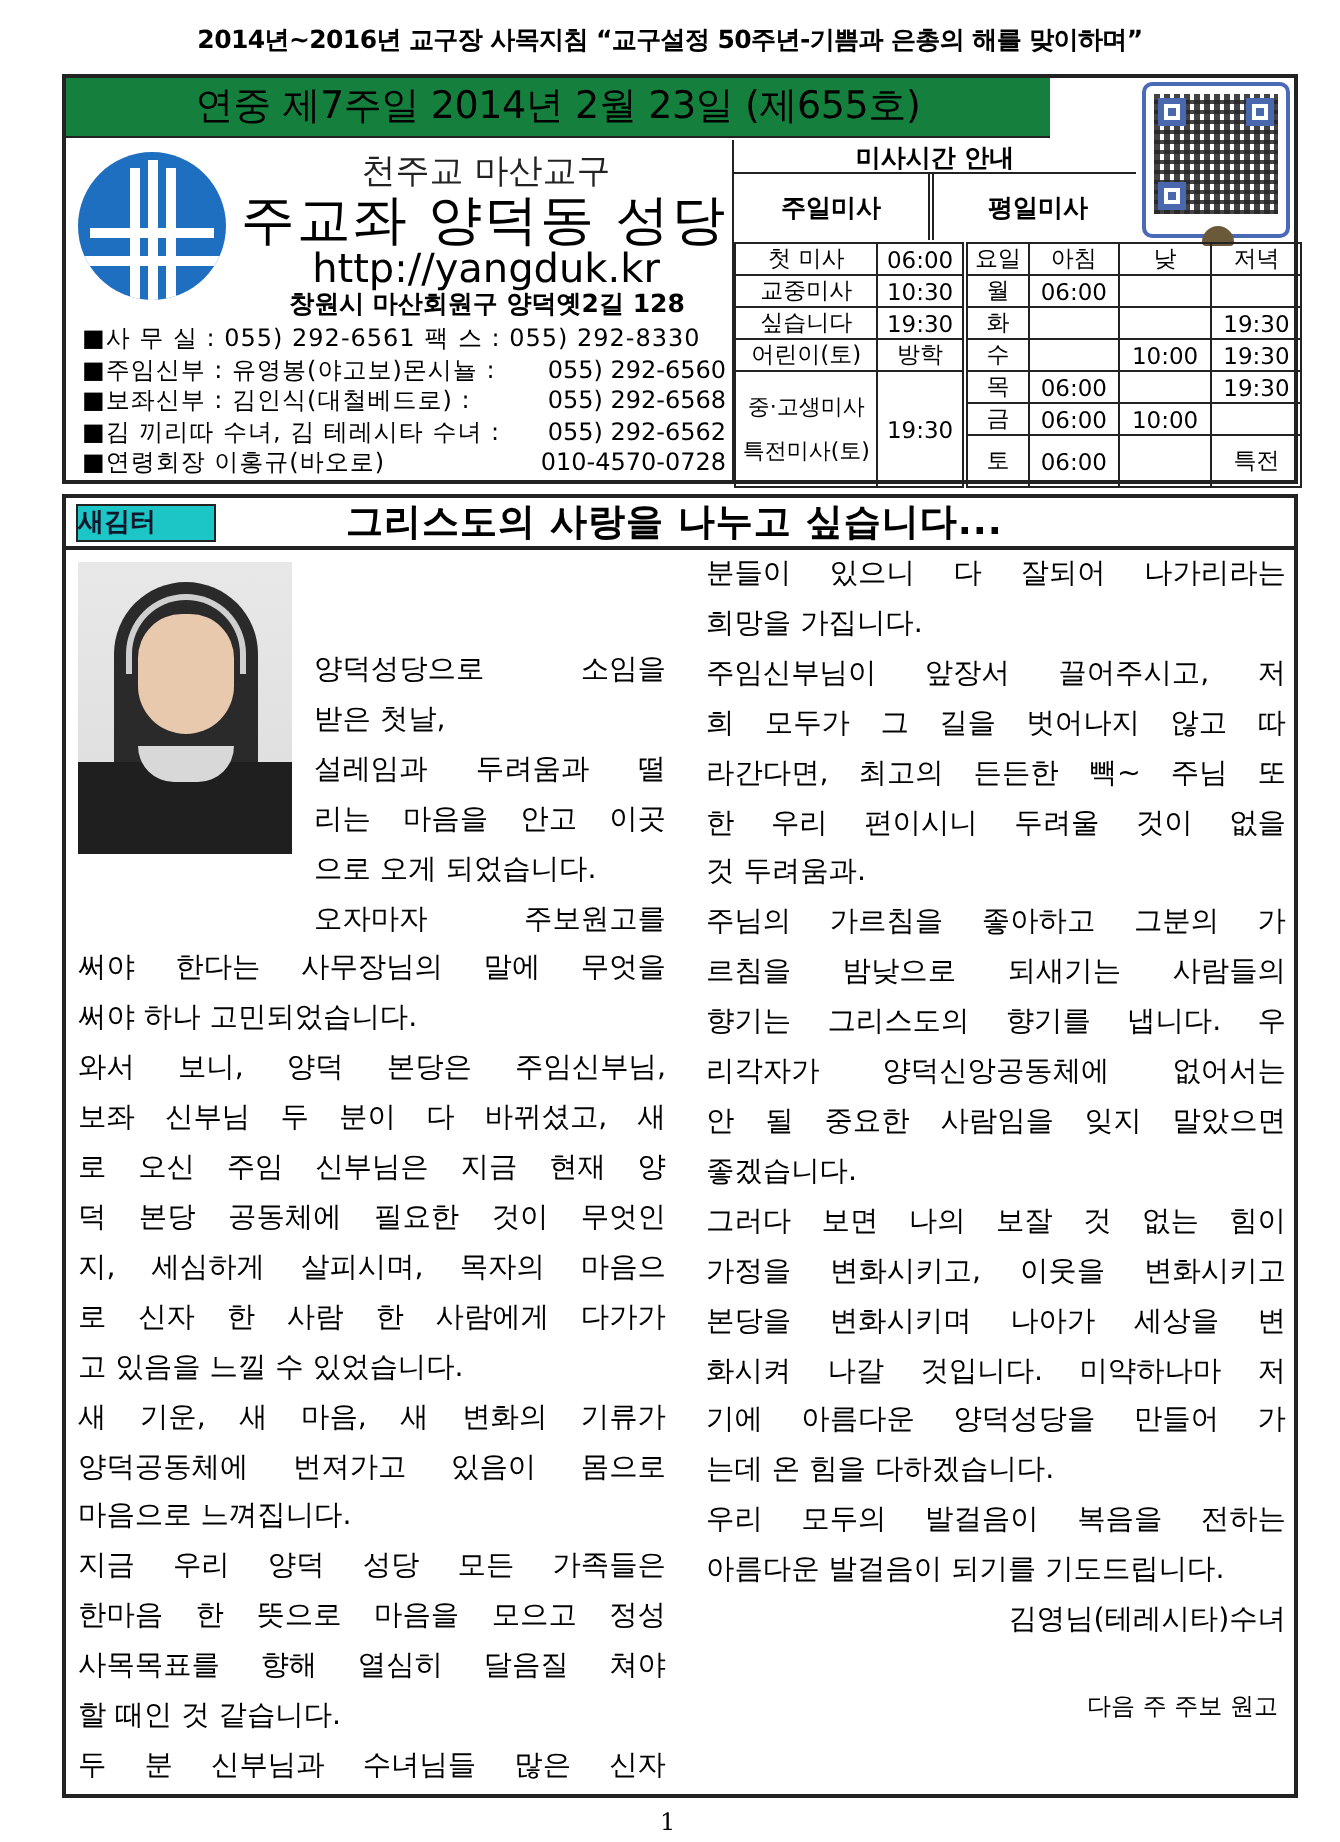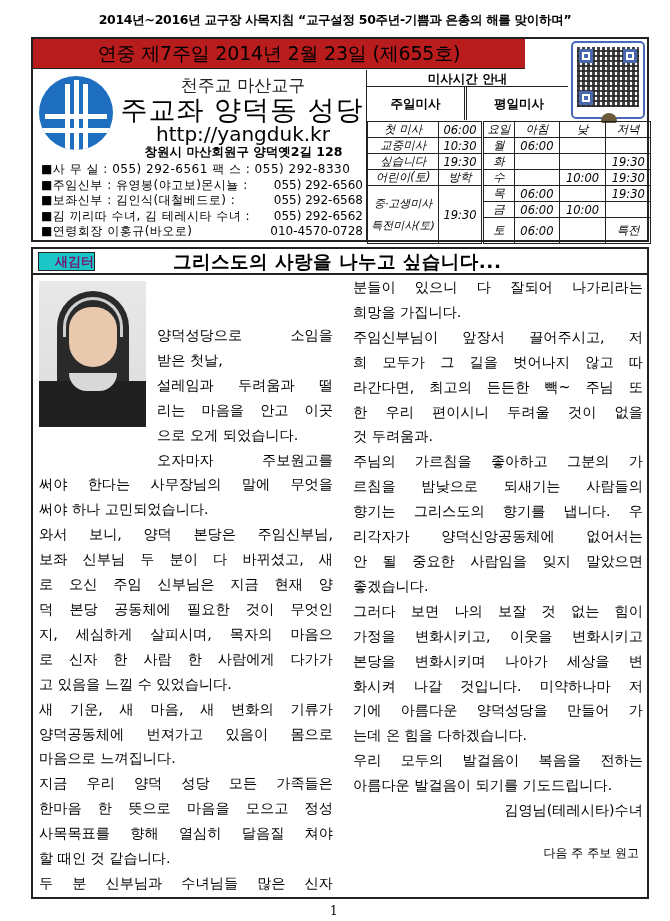--- a/index.html
+++ b/index.html
@@ -10,21 +10,21 @@
   .motto {
     position: absolute; left: 0; top: 12px; width: 670px; text-align: center;
     font-size: 12.5px; font-weight: bold; letter-spacing: -0.3px;
   }
   .header-box {
     position: absolute; left: 31px; top: 37px; width: 618px; height: 205px;
     border: 2px solid #222; border-bottom-width: 2px;
   }
   .date-bar {
     position: absolute; left: 0; top: 0; width: 492px; height: 30px;
-    background: #b91c1c; border-bottom: 1px solid #222;
+    background: #15803d; border-bottom: 1px solid #222;
     font-size: 19px; text-align: center; line-height: 29px; letter-spacing: -0.2px;
   }
   .qr {
     position: absolute; left: 538px; top: 2px; width: 74px; height: 78px;
     border: 2px solid #4a6ab8; border-radius: 5px; background: #fff; padding: 4px;
   }
   .qr-grid { width: 100%; height: 60px; background:
       repeating-linear-gradient(90deg, #222 0 3px, #fff 3px 5px),
       repeating-linear-gradient(0deg, #222 0 2px, #fff 2px 5px);
     background-blend-mode: multiply; opacity: 0.85; position: relative; }
@@ -41,30 +41,30 @@
   .url { position: absolute; left: 90px; top: 52px; width: 240px; text-align: center; font-size: 20px; }
   .address { position: absolute; left: 88px; top: 74px; width: 245px; text-align: center; font-size: 12.5px; font-weight: bold; }
   .contacts { position: absolute; left: 8px; top: 92px; width: 322px; font-size: 12px; line-height: 15.5px; }
   .contact-row { display: flex; justify-content: space-between; white-space: nowrap; }
   .contact-row .lbl { letter-spacing: 0.5px; }
 
   .mass { position: absolute; left: 333px; top: 31px; width: 201px; border-left: 1px solid #222; }
   .mass table { border-collapse: collapse; width: 284px; font-size: 11.5px; }
   .mass-title { position: absolute; left: 0; top: 0; width: 201px; height: 17px; border-bottom: 1px solid #222; text-align: center; font-size: 12.5px; font-weight: bold; line-height: 17px; }
   .mass-sub { position: absolute; top: 17px; height: 33px; text-align: center; line-height: 33px; font-size: 12.5px; font-weight: bold; }
-  .mass-grid { position: absolute; left: 0; top: 51px; font-style: italic; }
+  .mass-grid { position: absolute; left: 0; top: 51px; }
   .mass-grid table { border-collapse: collapse; font-size: 11.5px; }
   .mass-grid td { border: 1px solid #222; height: 15.5px; text-align: center; padding: 0 2px; white-space: nowrap; }
   .mass-grid td.dbl { border-right: 3px double #222; }
 
   .article-head {
     position: absolute; left: 31px; top: 247px; width: 618px; height: 28px;
     border: 2px solid #222;
   }
-  .tag { position: absolute; left: 5px; top: 3px; width: 57px; height: 19px; background: #1cc6c6; border: 1px solid #222; text-align: right; font-size: 13px; font-weight: bold; line-height: 18px; color: #701a75; }
+  .tag { position: absolute; left: 5px; top: 3px; width: 70px; height: 19px; background: #1cc6c6; border: 1px solid #222; text-align: left; font-size: 13px; font-weight: bold; line-height: 18px; color: #0f172a; }
   .art-title { position: absolute; left: 140px; top: 0; width: 470px; font-size: 18.5px; font-weight: bold; line-height: 25px; letter-spacing: 0.5px; }
 
   .article { position: absolute; left: 31px; top: 275px; width: 618px; height: 624px; border: 2px solid #222; border-top: none; }
   .photo { position: absolute; left: 6px; top: 6px; width: 107px; height: 146px; background: linear-gradient(#e8e8e8, #dcdcdc); overflow: hidden; }
   .photo .veil { position: absolute; left: 18px; top: 10px; width: 72px; height: 140px; background: #2a2a2a; border-radius: 36px 36px 0 0; }
   .photo .band { position: absolute; left: 24px; top: 16px; width: 60px; height: 40px; border: 3px solid #cfcfcf; border-bottom: none; border-radius: 30px 30px 0 0; }
   .photo .face { position: absolute; left: 30px; top: 26px; width: 48px; height: 60px; background: #e9c9ad; border-radius: 22px 22px 24px 24px; }
   .photo .collar { position: absolute; left: 30px; top: 92px; width: 48px; height: 18px; background: #d8d8d8; border-radius: 0 0 24px 24px; }
   .photo .robe { position: absolute; left: 0; top: 100px; width: 107px; height: 50px; background: #1f1f1f; }
   .col { position: absolute; font-size: 14.2px; line-height: 24.9px; text-align: justify; }

